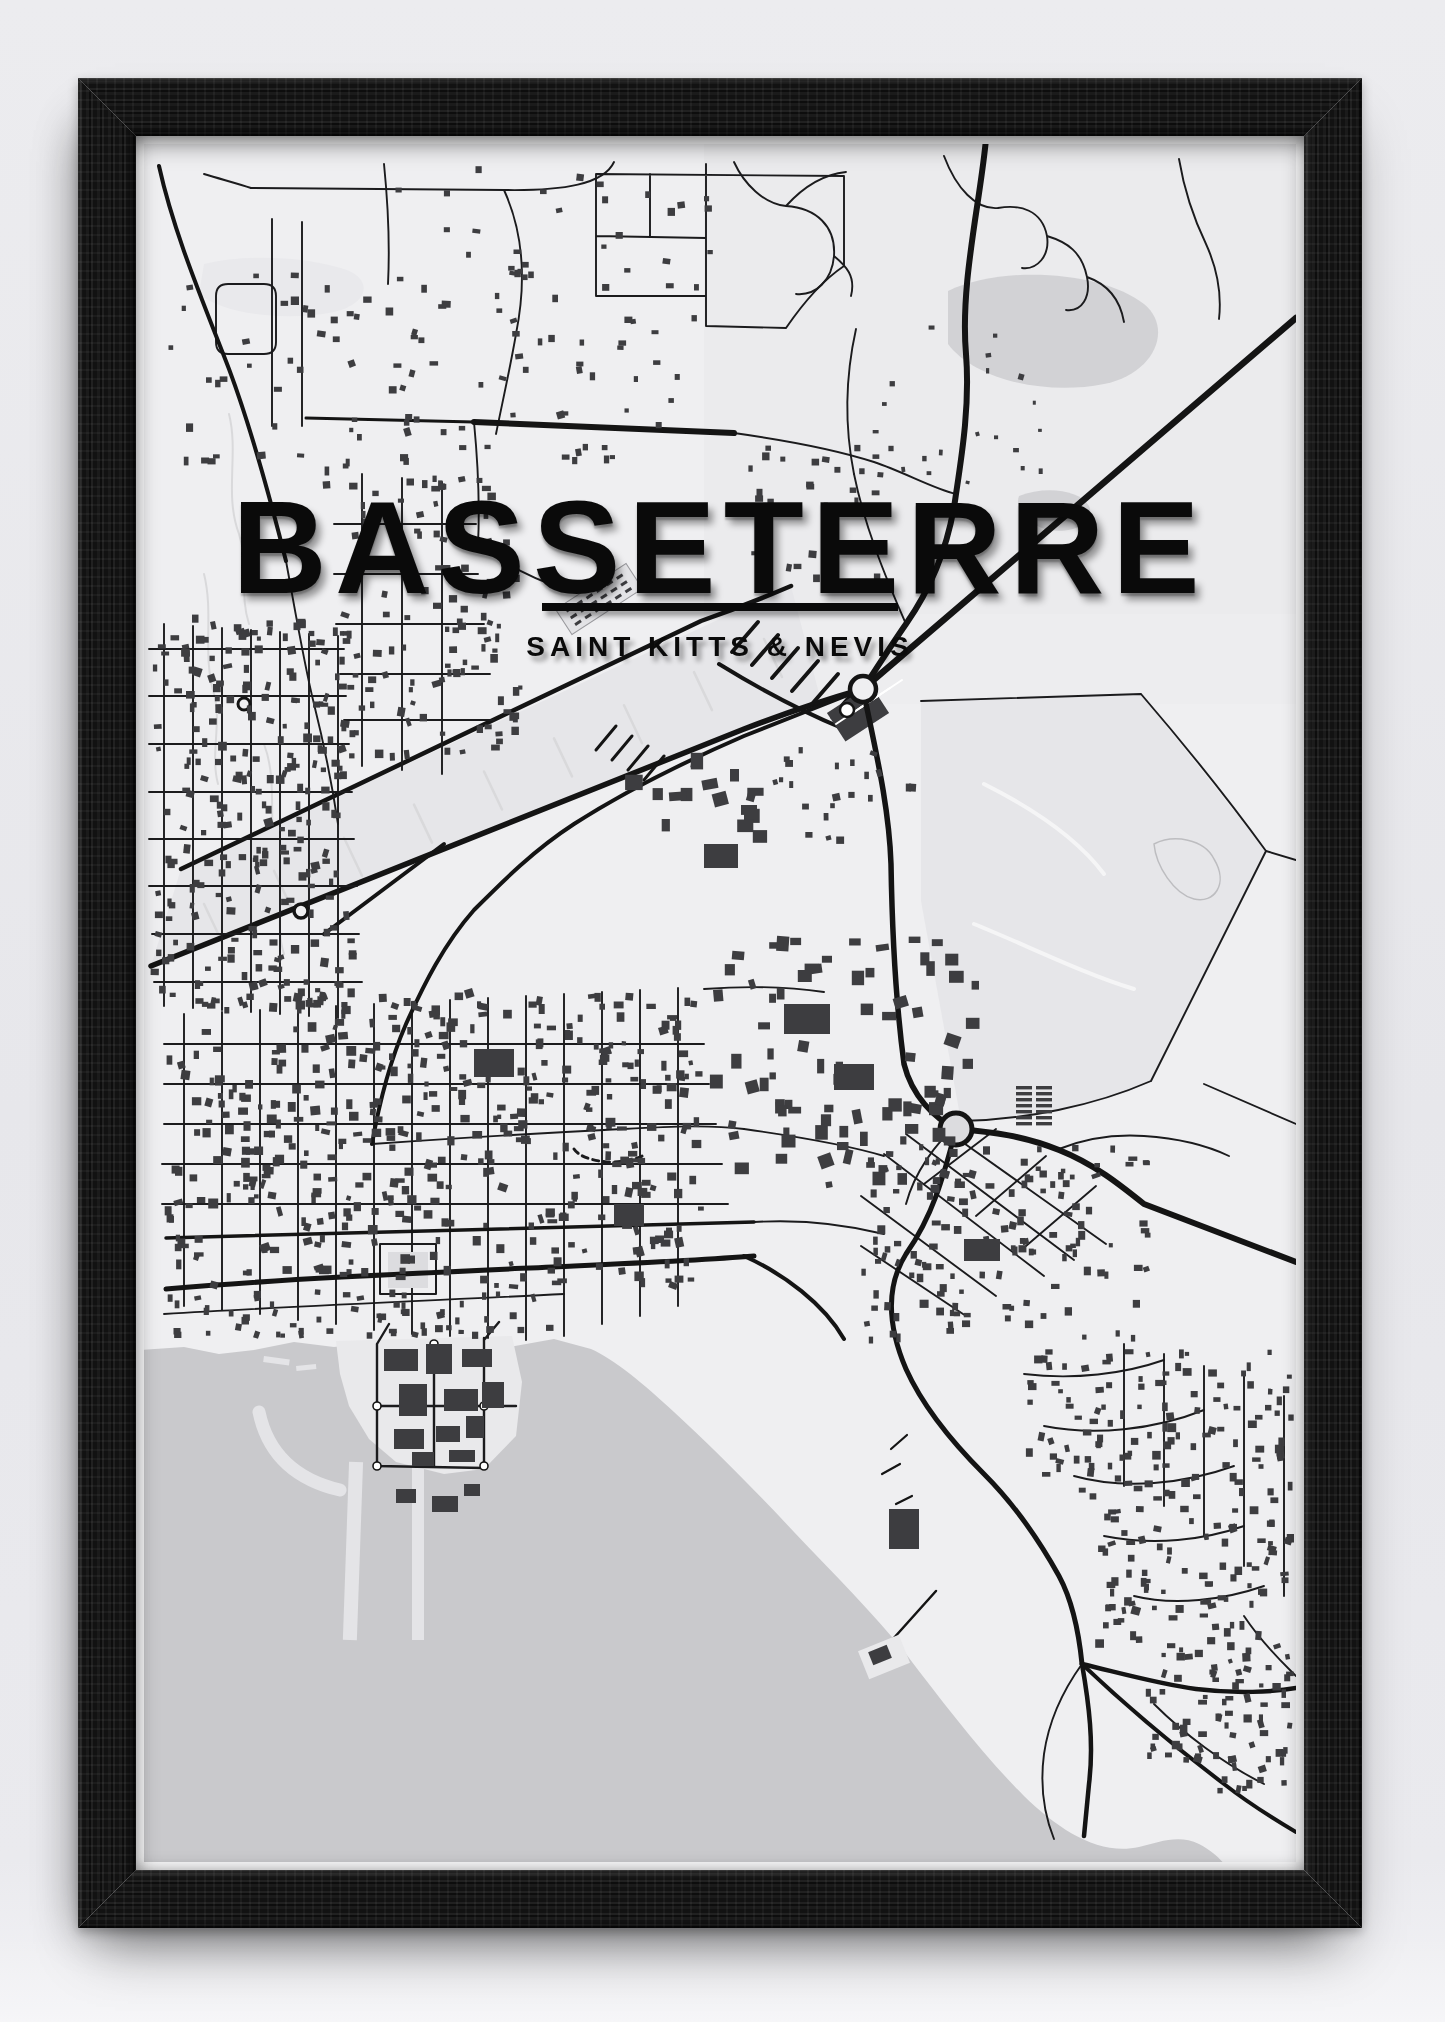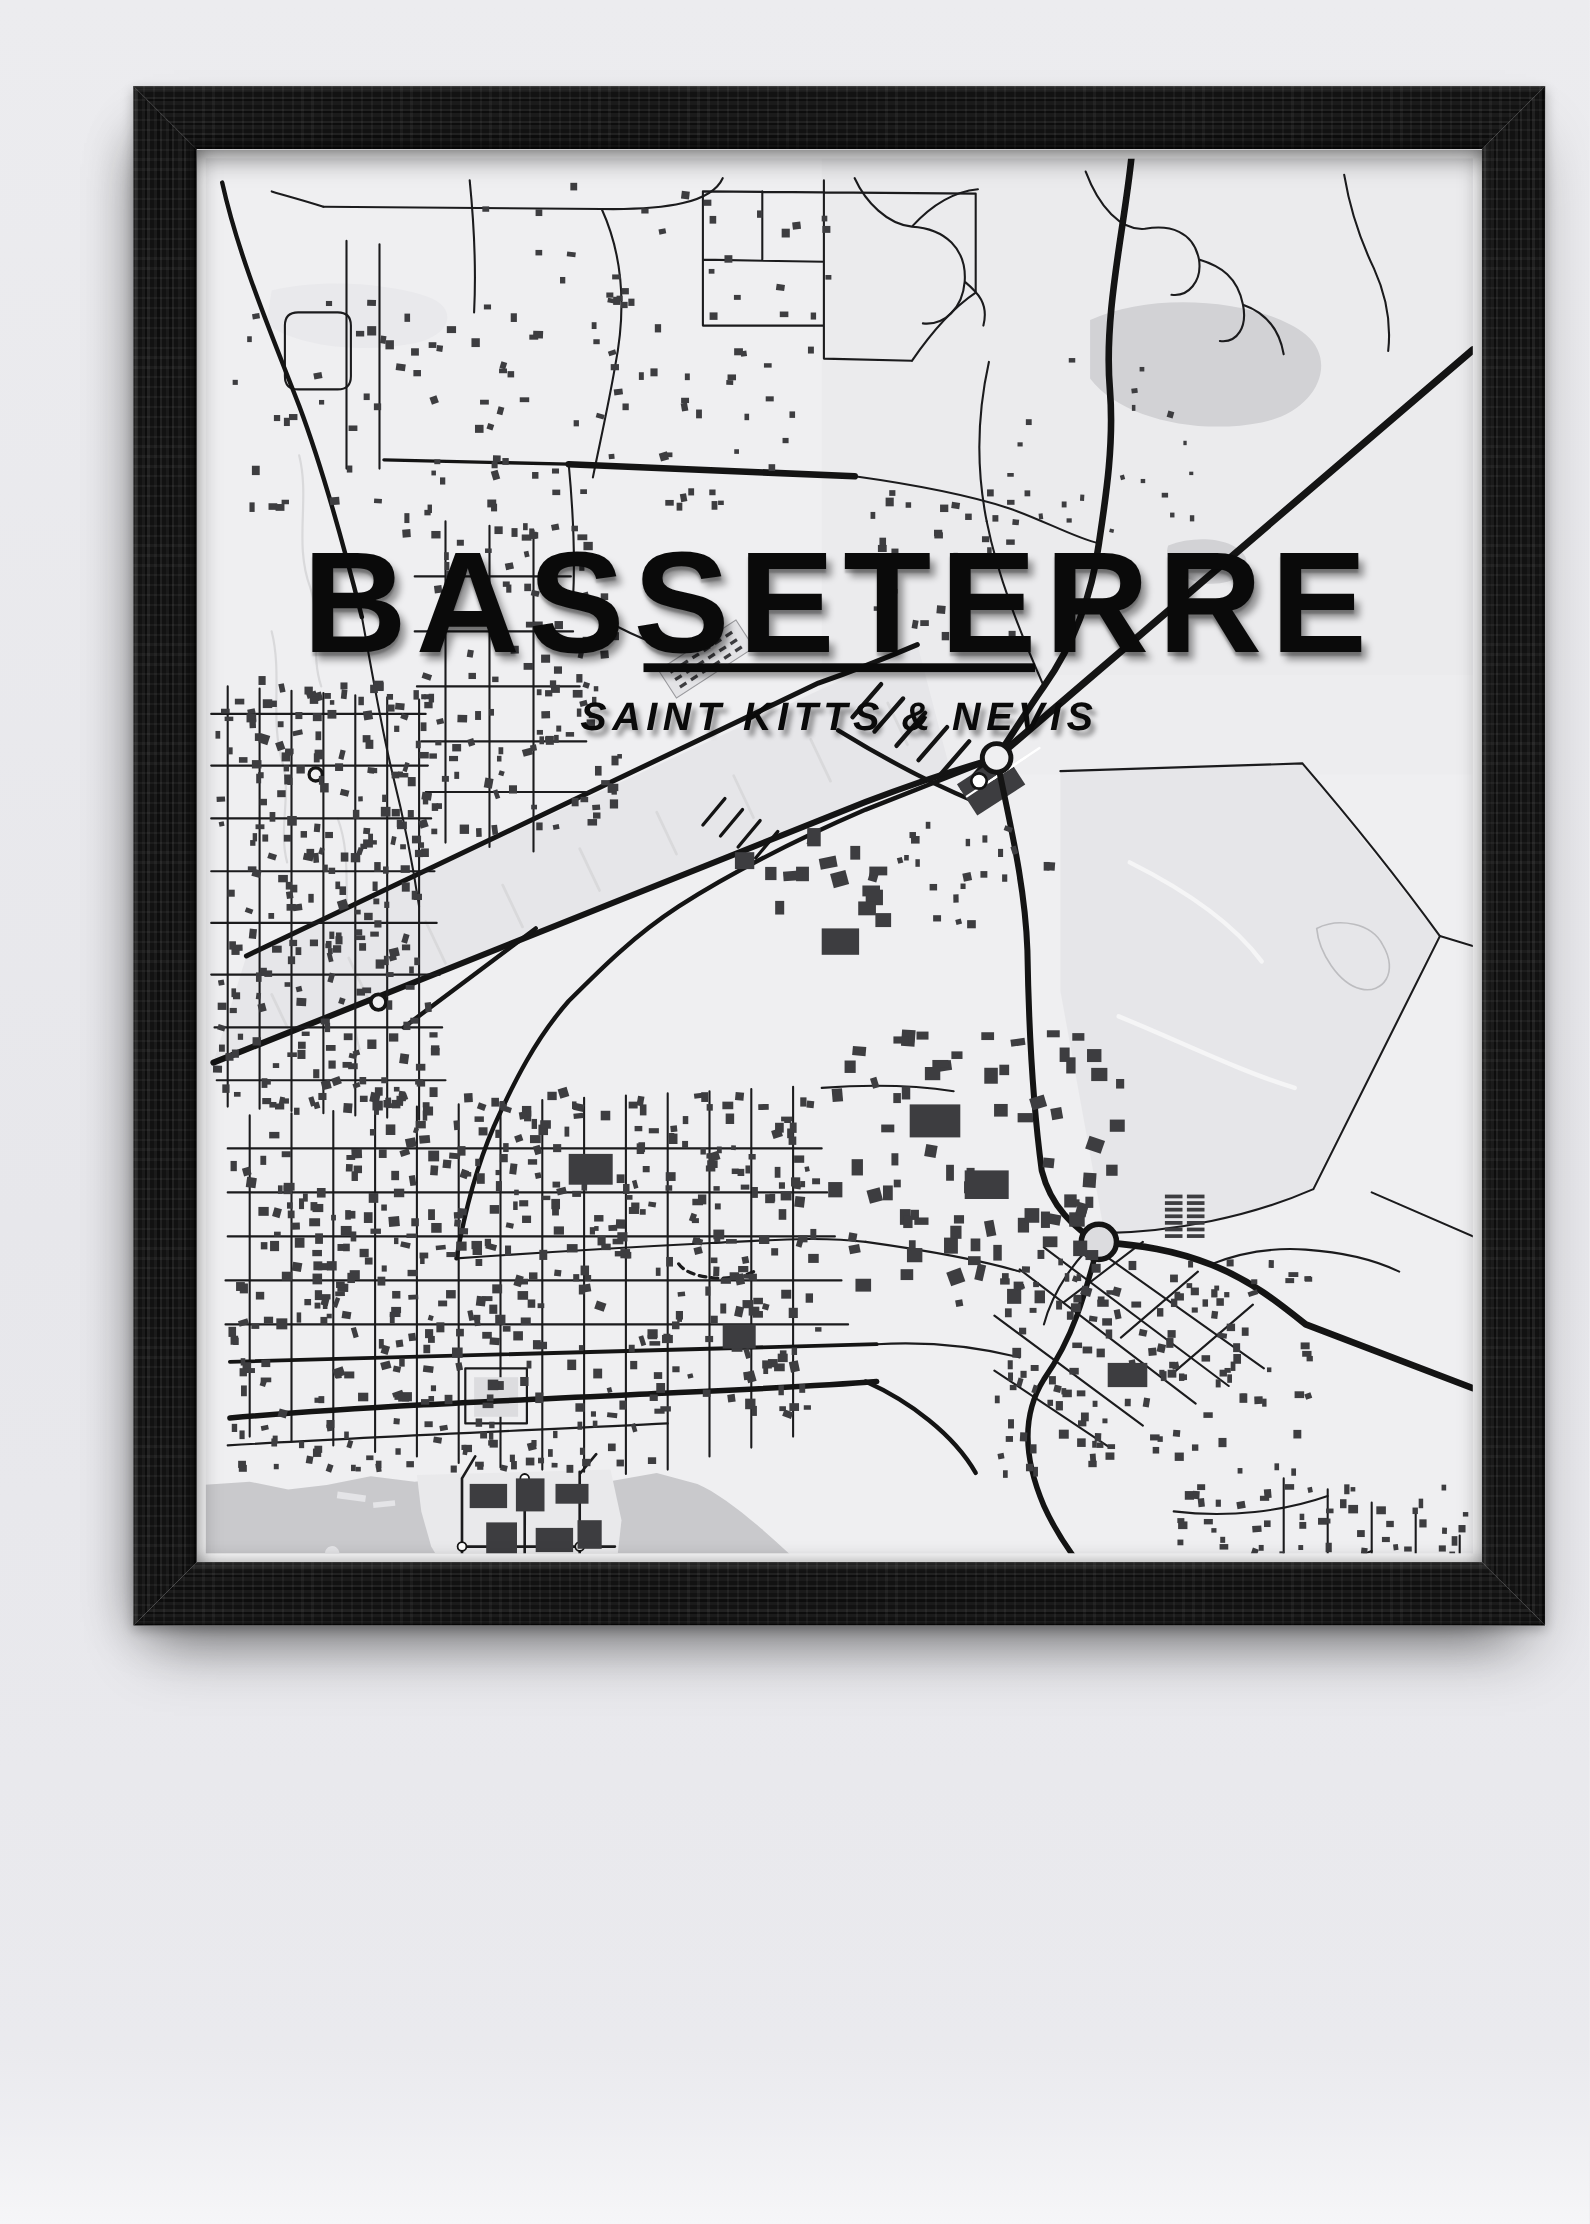--- a/index.html
+++ b/index.html
@@ -1,21 +1,21 @@
 <!DOCTYPE html>
 <html style="--wall: #e9e9ed; --paper: #fcfcfd; --map-bg: #efeff1; --title: #0a0a0a;"><head>
 <meta charset="utf-8">
 <style>
   html,body{margin:0;padding:0;background:var(--wall,#e9e9ed);}
   .scene{position:relative;width:1445px;height:2022px;margin:0 auto;overflow:hidden;
          background:linear-gradient(180deg,#ececef 0%,#e7e7eb 55%,#eaeaee 92%,#f3f3f6 100%);
          font-family:"Liberation Sans", sans-serif;}
   .floor{position:absolute;left:0;right:0;bottom:0;height:80px;background:linear-gradient(180deg,#efeff2,#f6f6f8);}
-  .frame{position:absolute;left:78px;top:78px;width:1284px;height:1400px;
-         box-shadow:0 34px 55px -18px rgba(0,0,0,.42), -24px 26px 44px -26px rgba(0,0,0,.33), 0 4px 10px rgba(0,0,0,.25);margin-left:43px;}
+  .frame{position:absolute;left:78px;top:78px;width:1284px;height:1850px;
+         box-shadow:0 34px 55px -18px rgba(0,0,0,.42), -24px 26px 44px -26px rgba(0,0,0,.33), 0 4px 10px rgba(0,0,0,.25);}
   .frame .strip{position:absolute;background:#171717;}
   .grainH{background:
       repeating-linear-gradient(90deg, rgba(255,255,255,.045) 0 2px, rgba(0,0,0,0) 2px 9px),
       repeating-linear-gradient(0deg,#0d0d0d 0 2px,#212121 2px 4px,#121212 4px 8px,#1b1b1b 8px 11px) !important;}
   .grainV{background:
       repeating-linear-gradient(0deg, rgba(255,255,255,.045) 0 2px, rgba(0,0,0,0) 2px 9px),
       repeating-linear-gradient(90deg,#0d0d0d 0 2px,#212121 2px 4px,#121212 4px 8px,#1b1b1b 8px 11px) !important;}
   .strip.top{left:0;top:0;width:100%;height:58px;clip-path:polygon(0 0,100% 0,calc(100% - 58px) 100%,58px 100%);box-shadow:inset 0 3px 3px rgba(255,255,255,.14), inset 0 -5px 6px rgba(0,0,0,.6);}
   .strip.bottom{left:0;bottom:0;width:100%;height:58px;clip-path:polygon(58px 0,calc(100% - 58px) 0,100% 100%,0 100%);box-shadow:inset 0 -3px 3px rgba(0,0,0,.55), inset 0 5px 5px rgba(255,255,255,.10);}
   .strip.left{left:0;top:0;width:58px;height:100%;clip-path:polygon(0 0,100% 58px,100% calc(100% - 58px),0 100%);box-shadow:inset 3px 0 3px rgba(255,255,255,.10), inset -5px 0 6px rgba(0,0,0,.6);}
@@ -28,22 +28,22 @@
                  inset 0 -12px 18px -12px rgba(0,0,0,.28);}
   .map{position:relative;width:100%;height:100%;background:var(--map-bg,#efeff1);overflow:hidden;}
   .map svg{position:absolute;left:0;top:0;}
   .titleblock{position:absolute;left:0;right:0;top:0;z-index:3;pointer-events:none;}
   .city-title{position:absolute;left:50%;top:338px;transform:translateX(-50%);
       font-size:131px;font-weight:bold;letter-spacing:8px;line-height:1;white-space:nowrap;
       color:var(--title,#0a0a0a);text-shadow:5px 7px 7px rgba(0,0,0,.38), 0 3px 2px rgba(0,0,0,.25);}
   .title-rule{position:absolute;left:50%;top:459px;transform:translateX(-50%);width:356px;height:8px;
       background:var(--title,#0a0a0a);box-shadow:4px 5px 5px rgba(0,0,0,.35);}
   .subtitle{position:absolute;left:50%;top:487px;transform:translateX(-50%);
-      font-size:36px;font-weight:bold;letter-spacing:5px;white-space:nowrap;
-      color:var(--title,#0d0d0d);text-shadow:4px 5px 5px rgba(0,0,0,.4);font-style:italic;}
+      font-size:28px;font-weight:bold;letter-spacing:5px;white-space:nowrap;
+      color:var(--title,#0d0d0d);text-shadow:4px 5px 5px rgba(0,0,0,.4);}
 </style>
 </head>
 <body>
 
 <div class="scene">
   <div class="floor"></div>
 
   <div class="frame">
     <div class="strip top grainH"></div>
     <div class="strip bottom grainH"></div>

